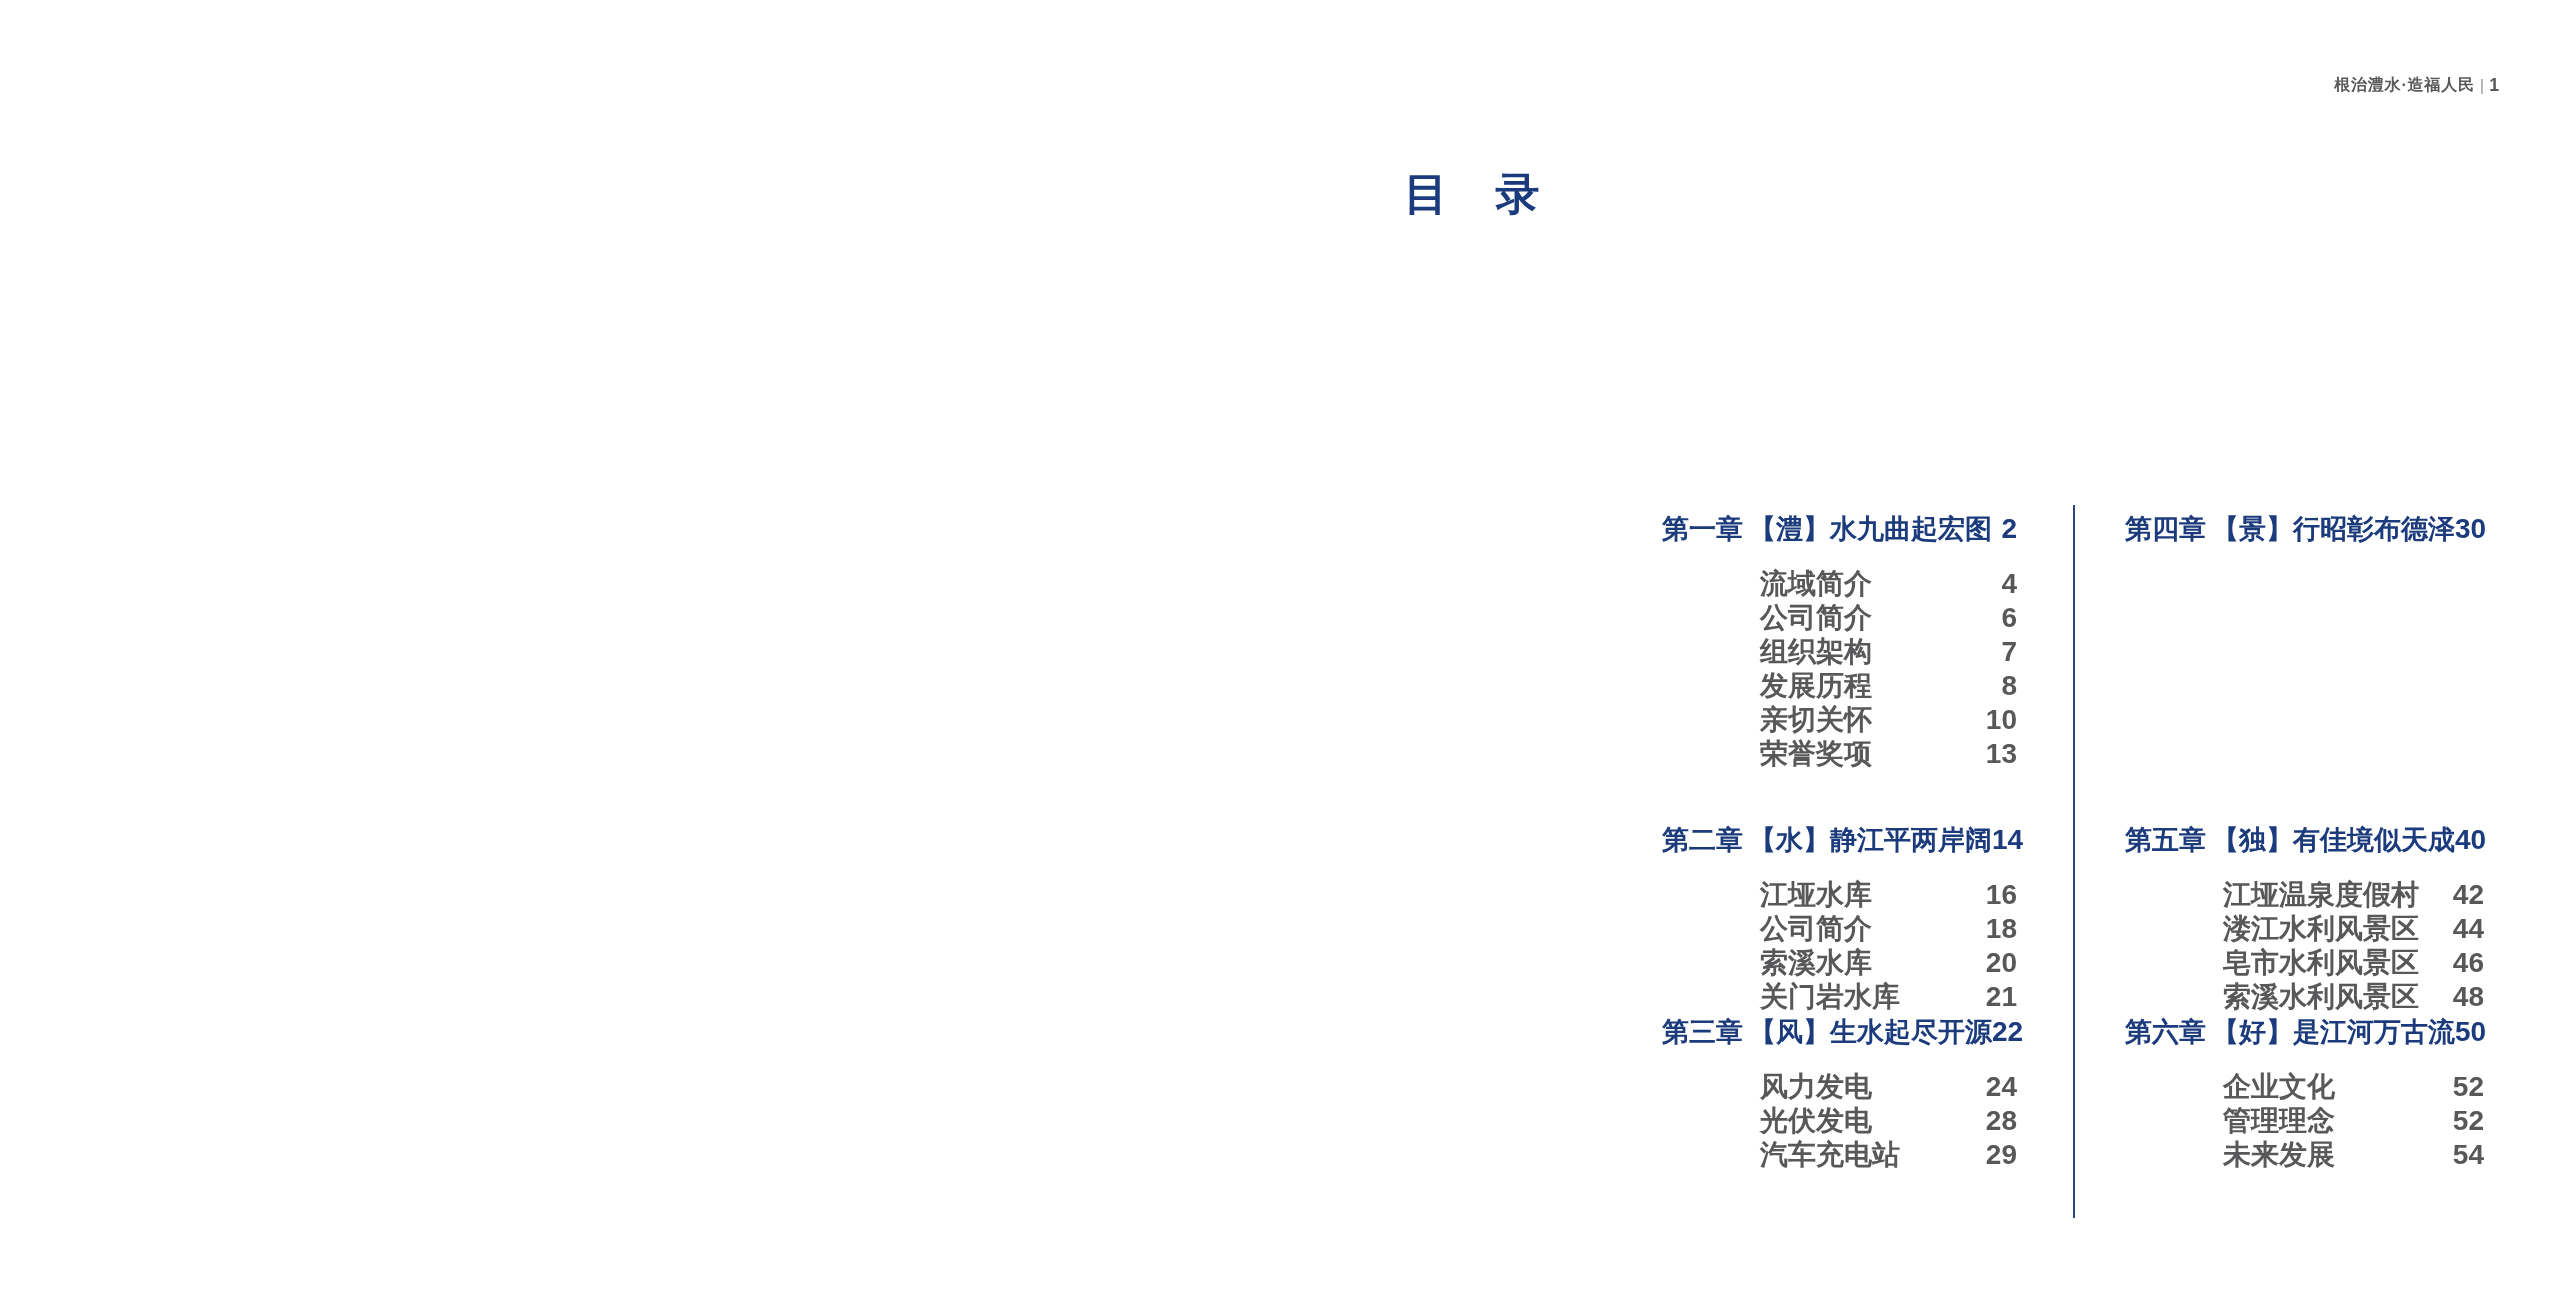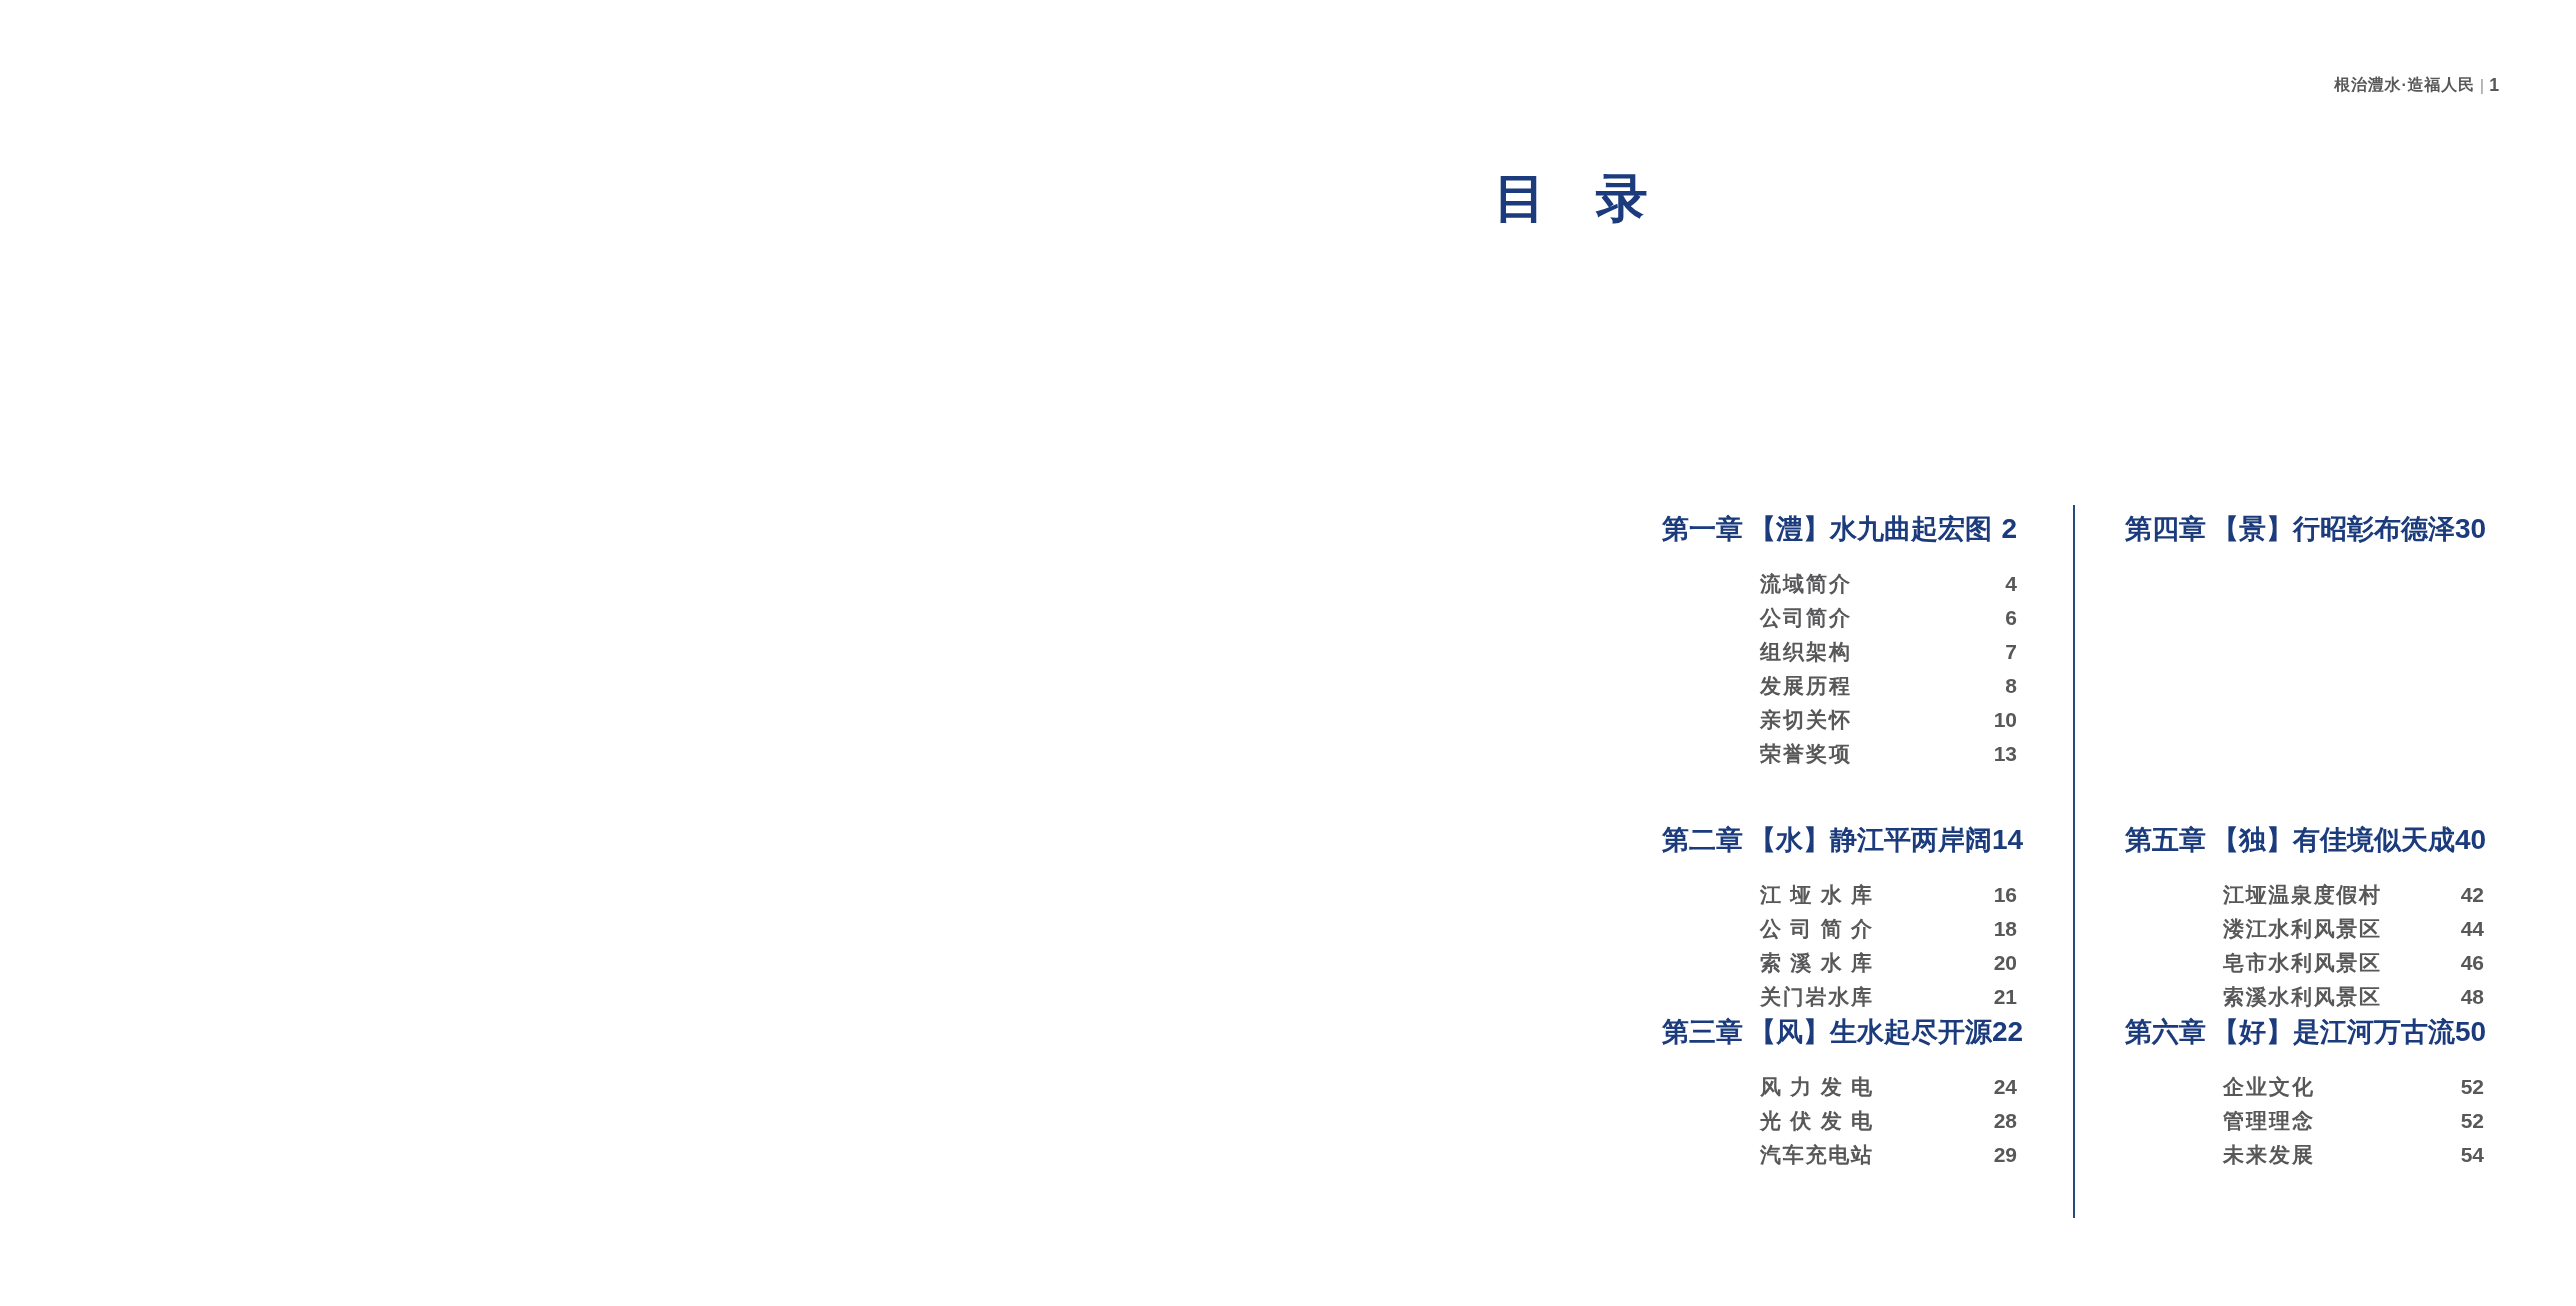--- a/index.html
+++ b/index.html
@@ -23,22 +23,22 @@
     display:flex;align-items:center;gap:5px;
     font-size:16px;font-weight:bold;color:var(--text-gray);
     letter-spacing:0.8px;
   }
   .running-head .sep{
     color:var(--separator-gray);font-weight:400;font-size:17px;letter-spacing:0;
   }
   .running-head .pagenum{font-size:17.7px;letter-spacing:0;}
   
   .doc-title{
-    position:absolute;left:1494px;top:169px;
-    font-size:52px;line-height:1.15;font-weight:bold;
+    position:absolute;left:1404px;top:169px;
+    font-size:44px;line-height:1.15;font-weight:bold;
     color:var(--accent-blue);
     word-spacing:29px;letter-spacing:3.1px;
     white-space:pre;
   }
   
   .column-divider{
     position:absolute;left:2073px;top:505px;
     width:2.3px;height:713px;background:var(--divider-blue);
   }
   
@@ -55,21 +55,21 @@
     white-space:nowrap;
   }
   .chapter-title{margin-left:6px;}
   .chapter-page{margin-left:auto;font-size:28px;}
   .items{
     list-style:none;margin-top:17px;
   }
   .item{
     display:flex;align-items:baseline;
     line-height:34px;height:34px;
-    font-size:21px;font-weight:600;color:var(--text-gray);
+    font-size:28px;font-weight:600;color:var(--text-gray);
     white-space:nowrap;
   }
   .item-label{
     margin-left:98px;display:inline-block;
     text-align:justify;text-align-last:justify;
   }
   .w4 .item-label{width:90px;}
   .w5 .item-label{width:112px;}
   .w7 .item-label{width:157px;}
   .item-page{margin-left:auto;font-weight:bold;}

